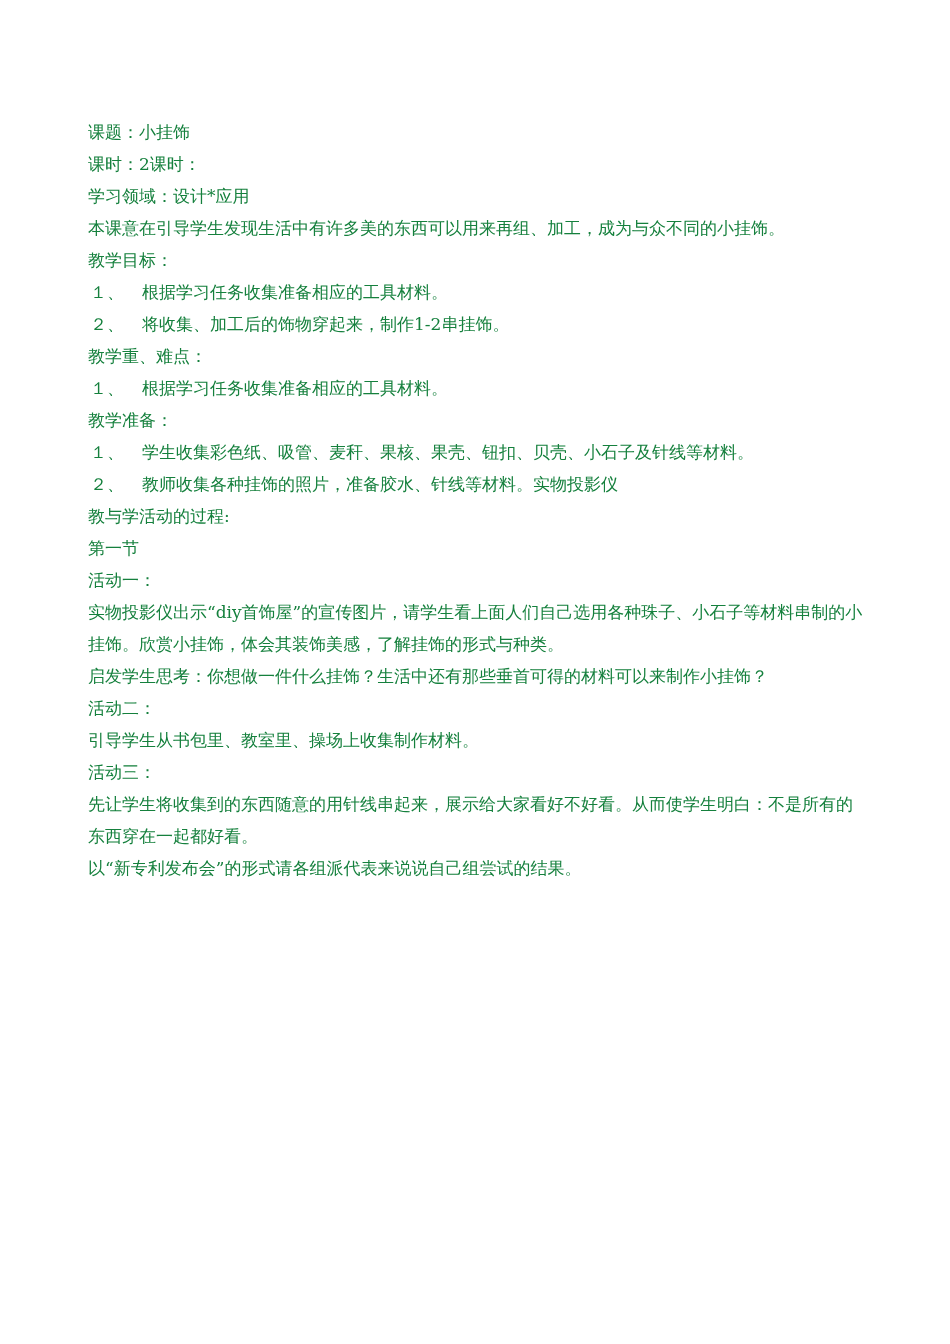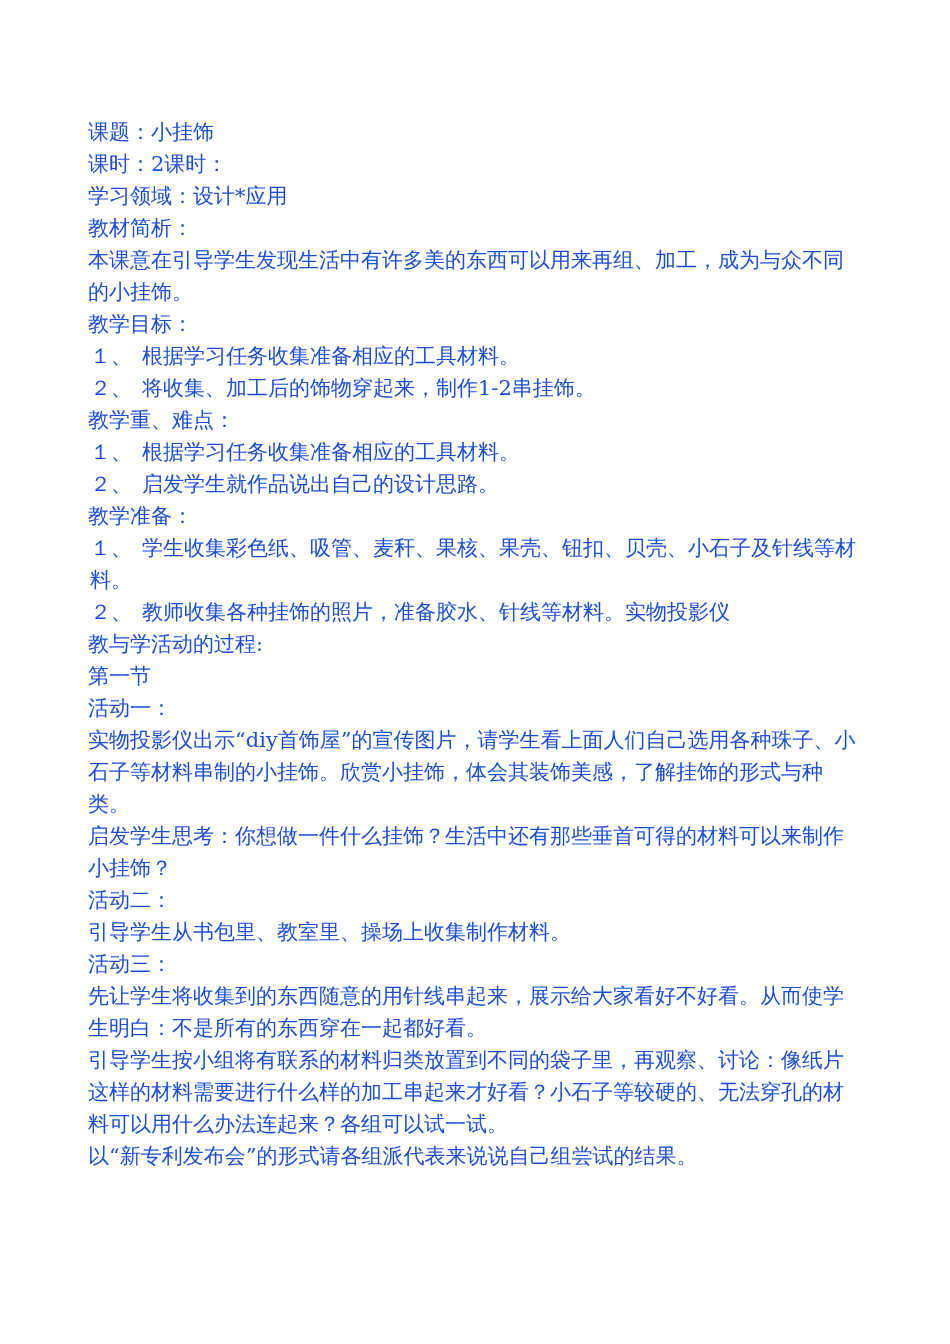--- a/index.html
+++ b/index.html
@@ -3,58 +3,55 @@
 <meta charset="utf-8">
 <style>
   html, body { margin: 0; padding: 0; background: #ffffff; }
   body { width: 950px; height: 1344px; position: relative; overflow: hidden; }
   .page {
     position: absolute;
     left: 88px;
     top: 116px;
     width: 775px;
     font-family: "DejaVu Serif", "Liberation Serif", serif;
-    font-size: 21px;
+    font-size: 17px;
     line-height: 32px;
-    color: #1d4ed8;
+    color: #15803d;
   }
   .line { white-space: normal; word-break: break-all; }
   .num { padding-left: 2px; }
   .num .n { display: inline-block; width: 52px; }
 </style>
 </head>
 <body>
 
 <div class="page">
   <div class="line">课题：小挂饰</div>
   <div class="line">课时：2课时：</div>
   <div class="line">学习领域：设计*应用</div>
 
-  <div class="line">教材简析：</div>
   <div class="line">本课意在引导学生发现生活中有许多美的东西可以用来再组、加工，成为与众不同的小挂饰。</div>
 
   <div class="line">教学目标：</div>
   <div class="line num"><span class="n">１、</span><span>根据学习任务收集准备相应的工具材料。</span></div>
   <div class="line num"><span class="n">２、</span><span>将收集、加工后的饰物穿起来，制作1-2串挂饰。</span></div>
 
   <div class="line">教学重、难点：</div>
   <div class="line num"><span class="n">１、</span><span>根据学习任务收集准备相应的工具材料。</span></div>
-  <div class="line num"><span class="n">２、</span><span>启发学生就作品说出自己的设计思路。</span></div>
 
   <div class="line">教学准备：</div>
   <div class="line num"><span class="n">１、</span><span>学生收集彩色纸、吸管、麦秆、果核、果壳、钮扣、贝壳、小石子及针线等材料。</span></div>
   <div class="line num"><span class="n">２、</span><span>教师收集各种挂饰的照片，准备胶水、针线等材料。实物投影仪</span></div>
 
   <div class="line">教与学活动的过程:</div>
   <div class="line">第一节</div>
 
   <div class="line">活动一：</div>
   <div class="line">实物投影仪出示“diy首饰屋”的宣传图片，请学生看上面人们自己选用各种珠子、小石子等材料串制的小挂饰。欣赏小挂饰，体会其装饰美感，了解挂饰的形式与种类。</div>
 
   <div class="line">启发学生思考：你想做一件什么挂饰？生活中还有那些垂首可得的材料可以来制作小挂饰？</div>
   <div class="line">活动二：</div>
   <div class="line">引导学生从书包里、教室里、操场上收集制作材料。</div>
 
   <div class="line">活动三：</div>
   <div class="line">先让学生将收集到的东西随意的用针线串起来，展示给大家看好不好看。从而使学生明白：不是所有的东西穿在一起都好看。</div>
-  <div class="line">引导学生按小组将有联系的材料归类放置到不同的袋子里，再观察、讨论：像纸片这样的材料需要进行什么样的加工串起来才好看？小石子等较硬的、无法穿孔的材料可以用什么办法连起来？各组可以试一试。</div>
   <div class="line">以“新专利发布会”的形式请各组派代表来说说自己组尝试的结果。</div>
 </div>
 
 </body></html>

